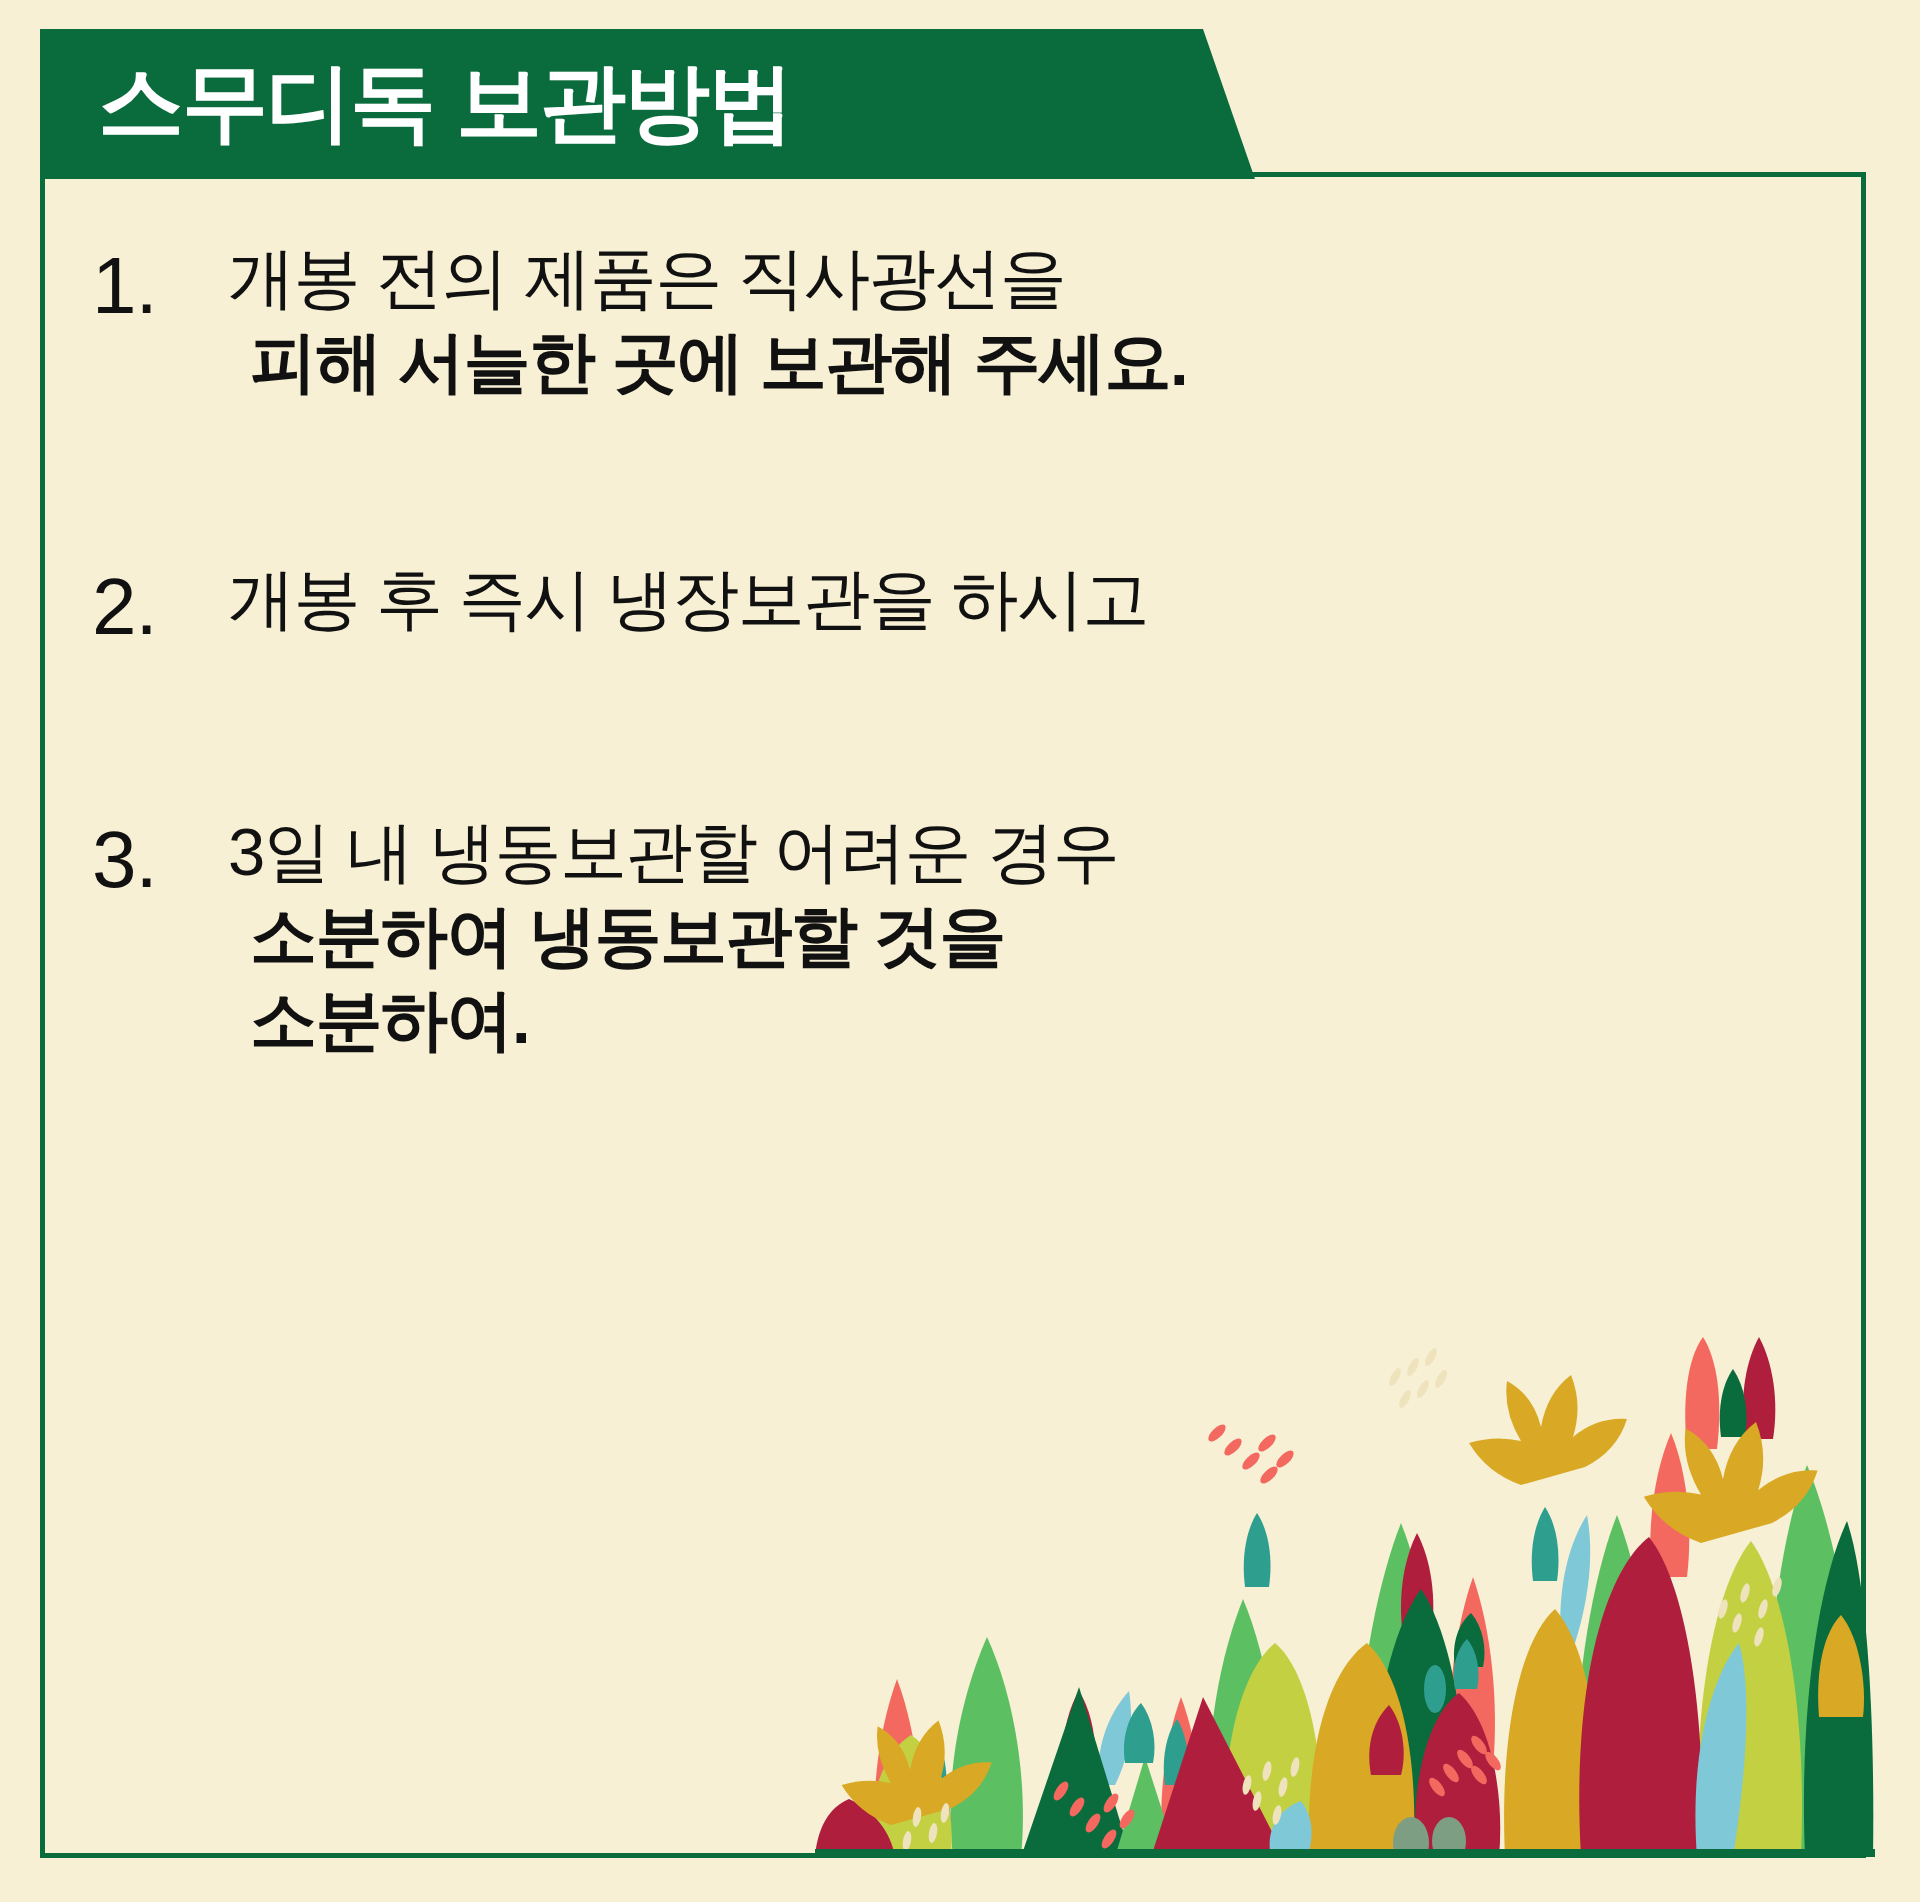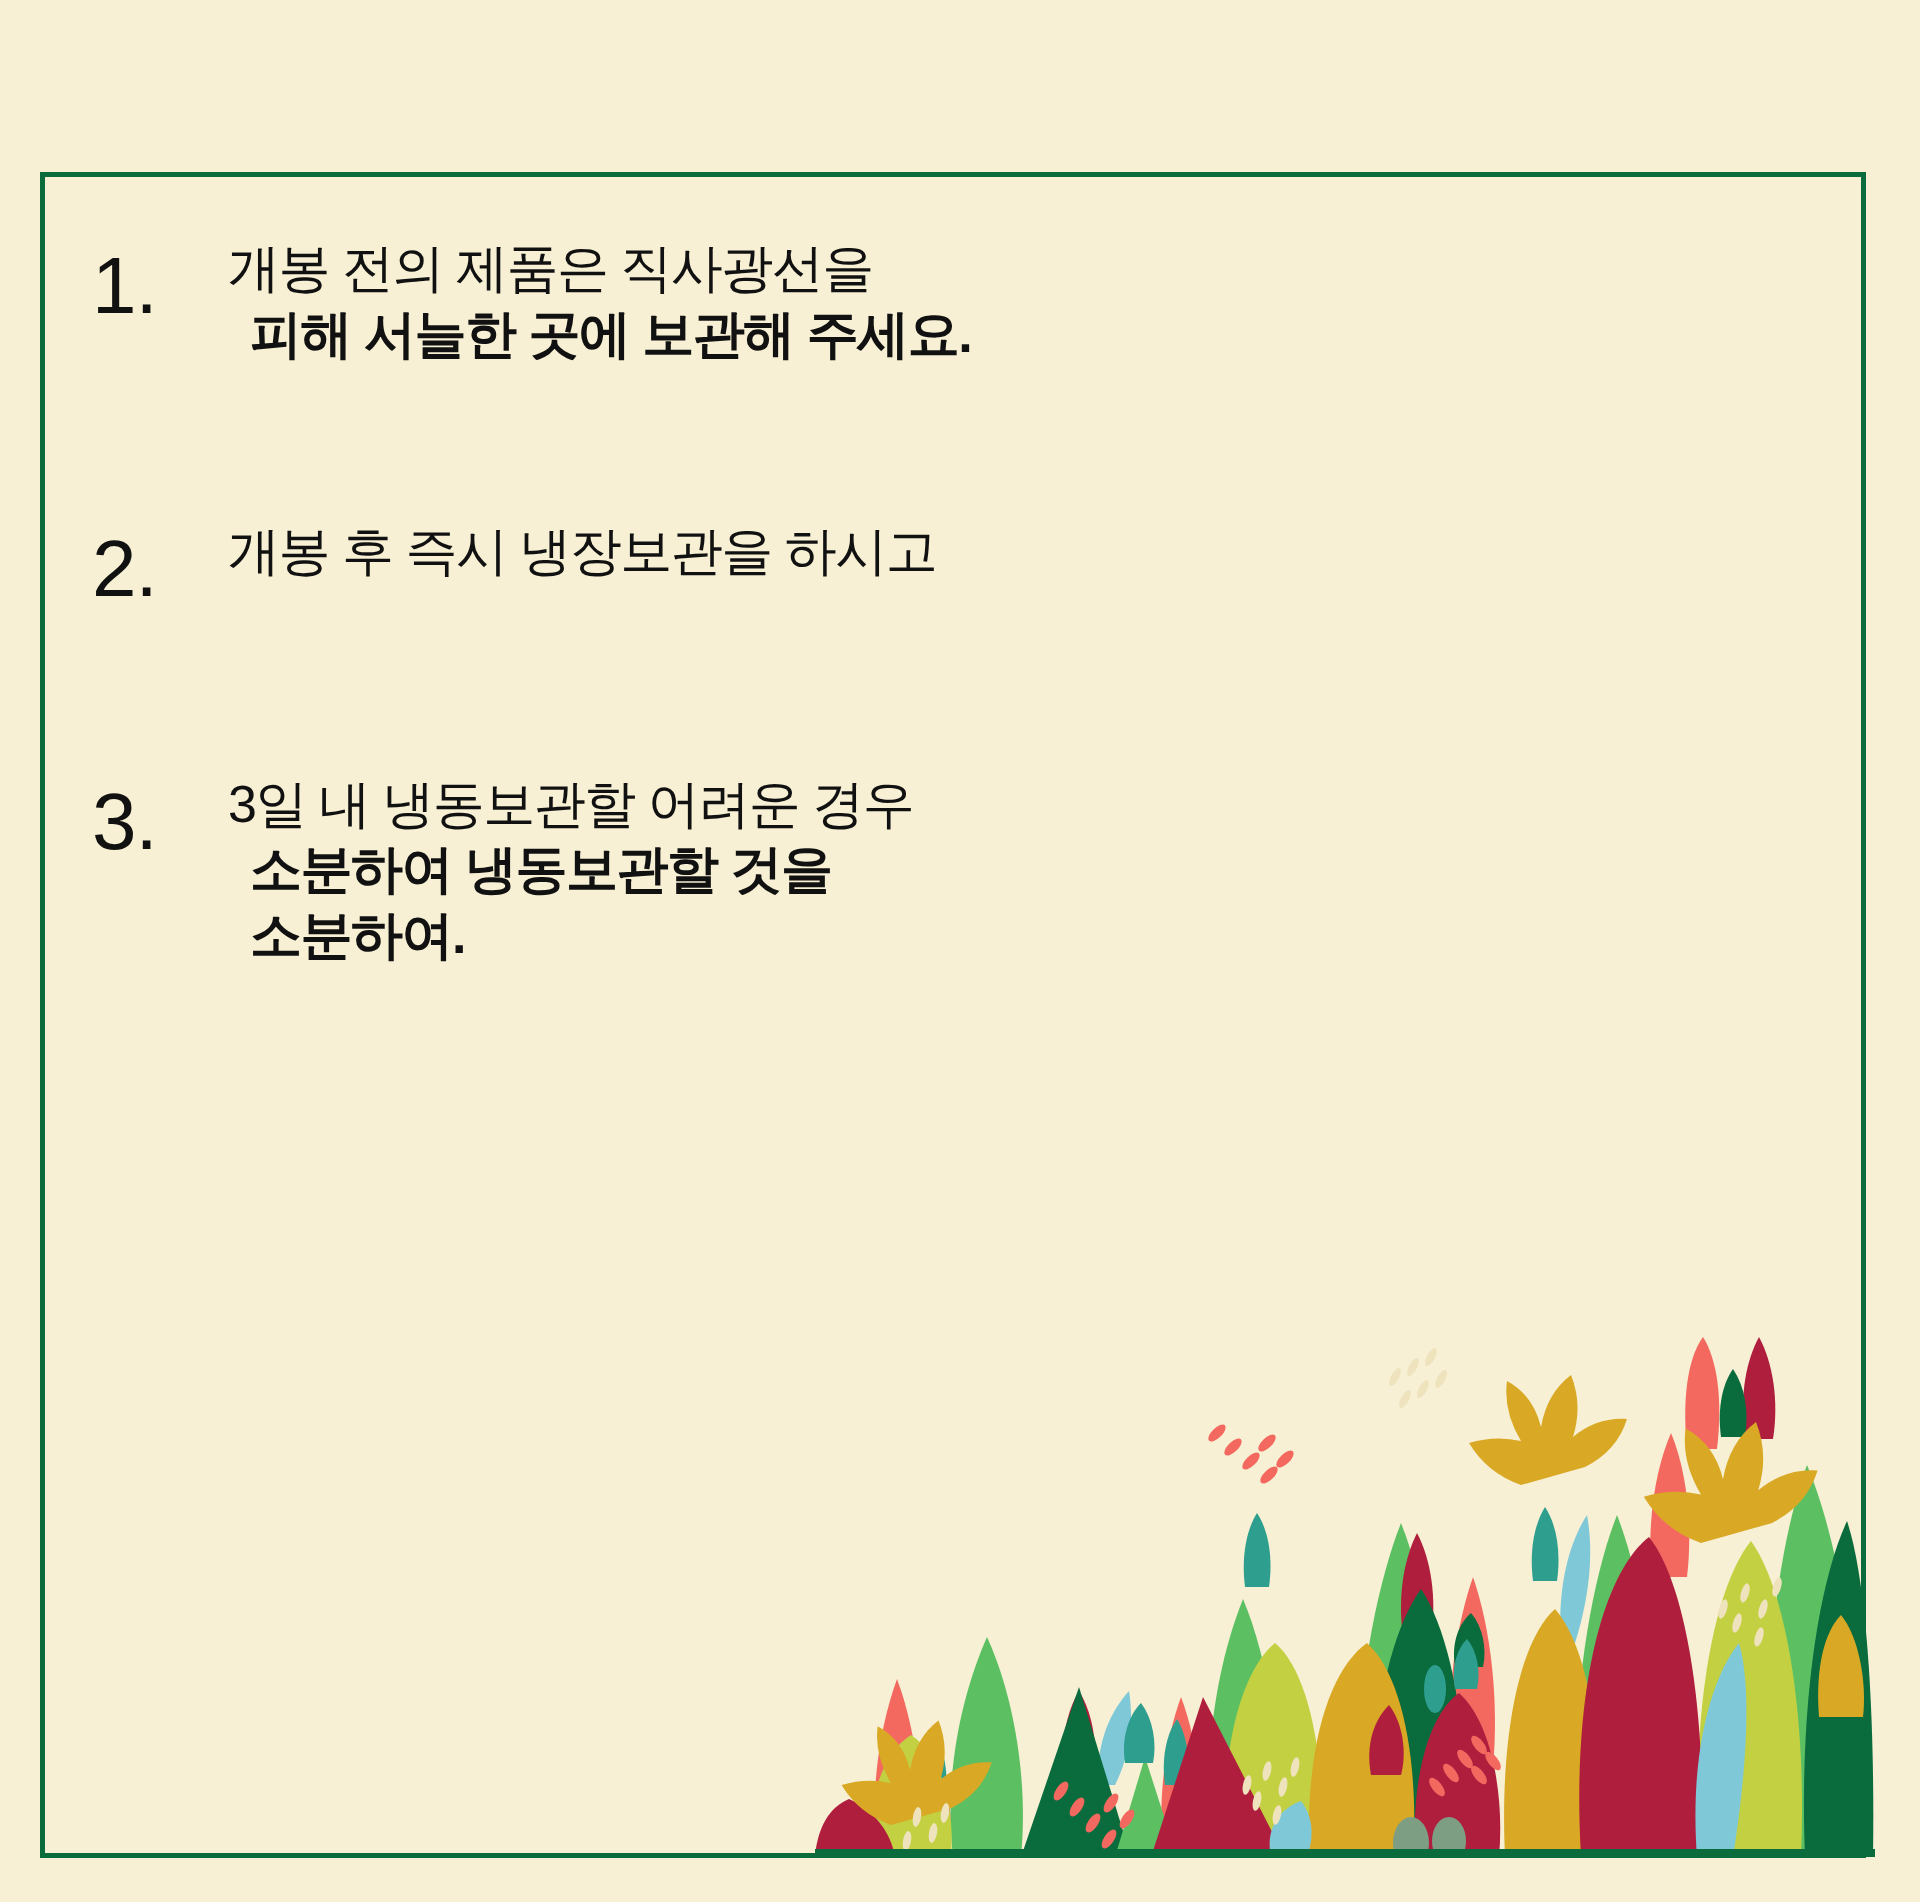--- a/index.html
+++ b/index.html
@@ -82,21 +82,21 @@
     font-weight: 500;
     color: #111111;
     line-height: 1.26;
     letter-spacing: -1px;
   }
   .lines {
     flex: 1 1 auto;
     min-width: 0;
   }
   .line {
-    font-size: 52px;
+    font-size: 67px;
     font-weight: 500;
     color: #111111;
     line-height: 1.26;
     letter-spacing: -1.5px;
     white-space: nowrap;
   }
   .line.indent {
     padding-left: 22px;
     font-weight: bold;
   }
@@ -111,20 +111,23 @@
     z-index: 2;
     pointer-events: none;
   }
   #foliage svg { display: block; width: 100%; height: 100%; }
 </style>
 </head>
 <body>
 
 <div id="card">
 
+  <div id="banner">
+    <div id="banner-title">스무디독 보관방법</div>
+  </div>
 
   <div id="frame"></div>
 
   <div id="list">
 
     <div class="item">
       <div class="item-row">
         <div class="marker">1.</div>
         <div class="lines">
           <div class="line">개봉 전의 제품은 직사광선을</div>

